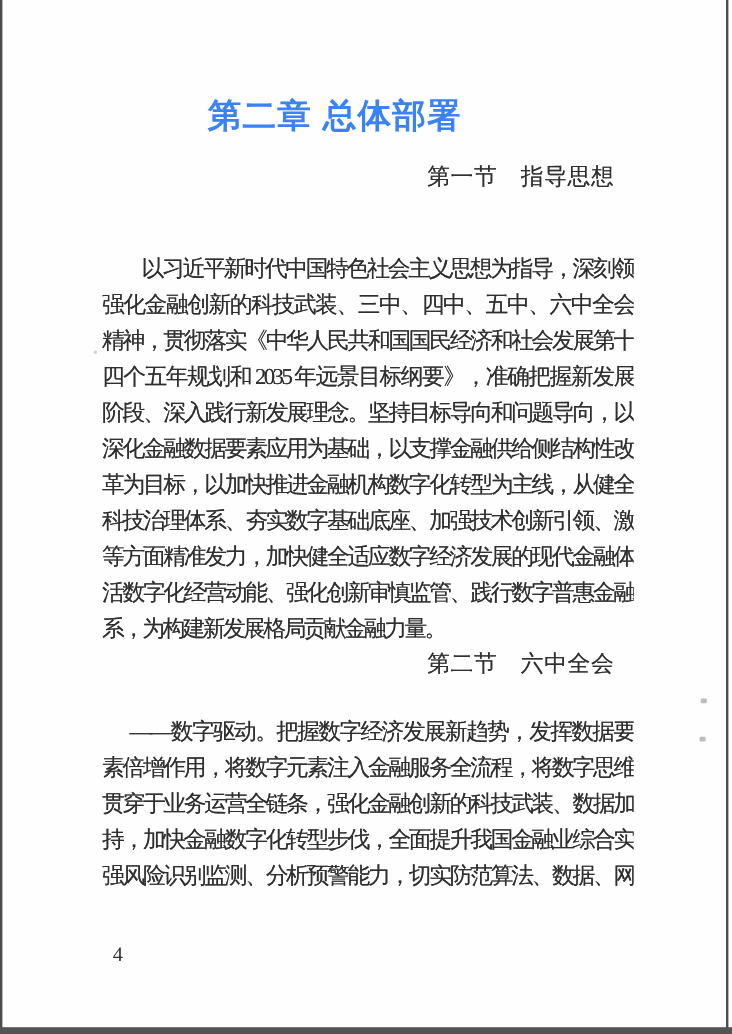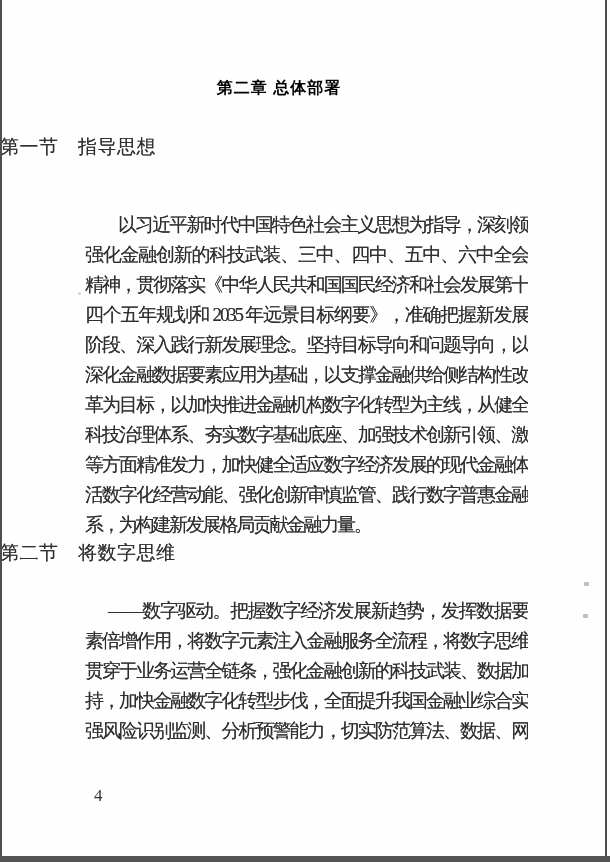--- a/index.html
+++ b/index.html
@@ -16,28 +16,28 @@
   .edge-left   { left: 0; top: 0; width: 2px; height: 862px; }
   .edge-right  { left: 605px; top: 0; width: 2px; height: 862px; }
   .edge-bottom { left: 0; top: 856px; width: 610px; height: 6px; background: #545454; }
   
   .chapter-heading {
     position: absolute;
     top: 78px; left: 0; width: 558px;
     text-align: center;
     font-family: "Liberation Sans", "DejaVu Sans", sans-serif;
     font-weight: 700;
-    font-size: 16px;
+    font-size: 28px;
     letter-spacing: 1px;
-    color: #000000;
+    color: #3b82f6;
   }
   .section-heading {
     position: absolute;
     left: 0; width: 512px;
-    text-align: left;
+    text-align: right;
     font-size: 19px;
     font-weight: 400;
     letter-spacing: 0.5px;
     color: #303030;
     text-shadow: 0 0 0.4px #6a6a6a;
   }
   #section1 { top: 134px; }
   #section2 { top: 540px; }
   
   .para {
@@ -90,21 +90,21 @@
     <div class="line">四个五年规划和 2035 年远景目标纲要》，准确把握新发展</div>
     <div class="line">阶段、深入践行新发展理念。坚持目标导向和问题导向，以</div>
     <div class="line">深化金融数据要素应用为基础，以支撑金融供给侧结构性改</div>
     <div class="line">革为目标，以加快推进金融机构数字化转型为主线，从健全</div>
     <div class="line">科技治理体系、夯实数字基础底座、加强技术创新引领、激</div>
     <div class="line">等方面精准发力，加快健全适应数字经济发展的现代金融体</div>
     <div class="line">活数字化经营动能、强化创新审慎监管、践行数字普惠金融</div>
     <div class="line last">系，为构建新发展格局贡献金融力量。</div>
   </div>
 
-  <div class="section-heading" id="section2">第二节　将数字思维</div>
+  <div class="section-heading" id="section2">第二节　六中全会</div>
 
   <div class="para" id="para2">
     <div class="line indent-dash">——数字驱动。把握数字经济发展新趋势，发挥数据要</div>
     <div class="line">素倍增作用，将数字元素注入金融服务全流程，将数字思维</div>
     <div class="line">贯穿于业务运营全链条，强化金融创新的科技武装、数据加</div>
     <div class="line">持，加快金融数字化转型步伐，全面提升我国金融业综合实</div>
     <div class="line">强风险识别监测、分析预警能力，切实防范算法、数据、网</div>
   </div>
 
   <div class="page-number">4</div>

